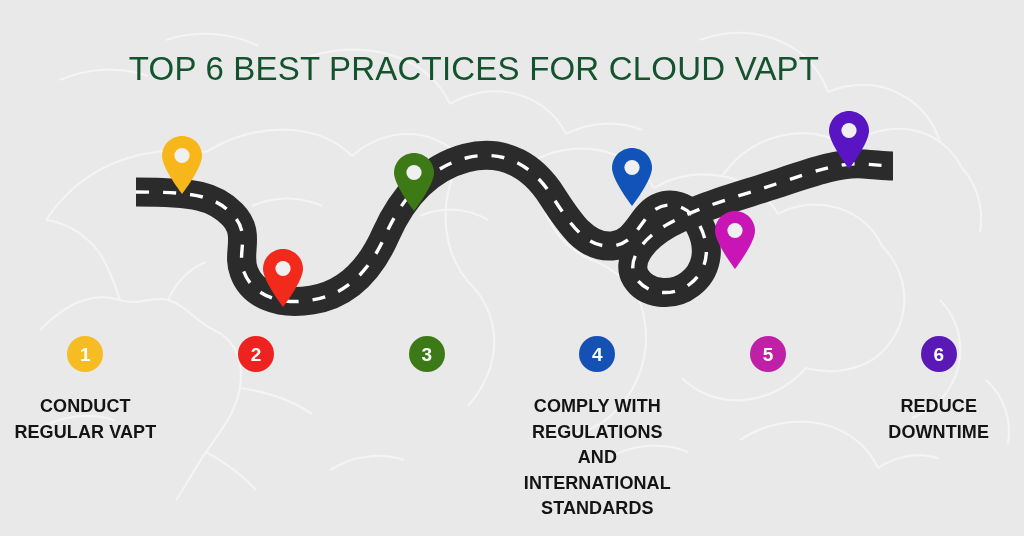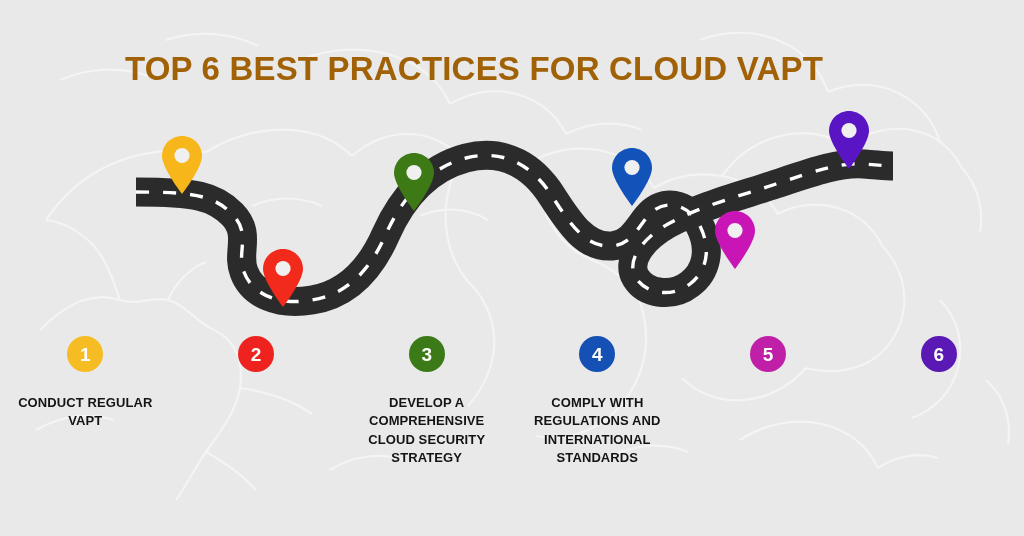--- a/index.html
+++ b/index.html
@@ -26,23 +26,23 @@
     pointer-events:none;
   }
 
   
   #title {
     position:absolute;
     left:0; top:52px;
     width:948px;
     text-align:center;
     font-size:33px;
-    font-weight:bold;
+    font-weight:normal;
     letter-spacing:0.2px;
-    color:#a16207;
+    color:#14532d;
     line-height:1.05;
     white-space:nowrap;
   }
 
   
   #roadlayer {
     position:absolute;
     left:0; top:0;
     width:1024px; height:536px;
   }
@@ -75,21 +75,21 @@
     align-items:center;
     justify-content:center;
     color:#fdfdfa;
     font-size:19px;
     font-weight:bold;
     line-height:1;
   }
   .legend-label {
     margin-top:22px;
     text-align:center;
-    font-size:13px;
+    font-size:18px;
     font-weight:bold;
     letter-spacing:0.1px;
     color:#141414;
     line-height:1.42;
     text-transform:uppercase;
     width:96%;
   }
 </style>
 </head>
 <body>
@@ -222,27 +222,27 @@
   <div id="legend">
       <div class="legend-item">
         <div class="badge" style="background: rgb(245, 188, 35);">1</div>
         <div class="legend-label">CONDUCT REGULAR VAPT</div>
       </div>
       <div class="legend-item">
         <div class="badge" style="background: rgb(238, 35, 32);">2</div>
       </div>
       <div class="legend-item">
         <div class="badge" style="background: rgb(59, 122, 22);">3</div>
-        <div class="legend-label">DEVELOP A COMPREHENSIVE CLOUD SECURITY STRATEGY</div>
       </div>
       <div class="legend-item">
         <div class="badge" style="background: rgb(21, 80, 181);">4</div>
         <div class="legend-label">COMPLY WITH REGULATIONS AND INTERNATIONAL STANDARDS</div>
       </div>
       <div class="legend-item">
         <div class="badge" style="background: rgb(192, 31, 168);">5</div>
       </div>
       <div class="legend-item">
         <div class="badge" style="background: rgb(90, 25, 181);">6</div>
+        <div class="legend-label">REDUCE DOWNTIME</div>
       </div>
     </div>
 
 </div>
 
 </body></html>

